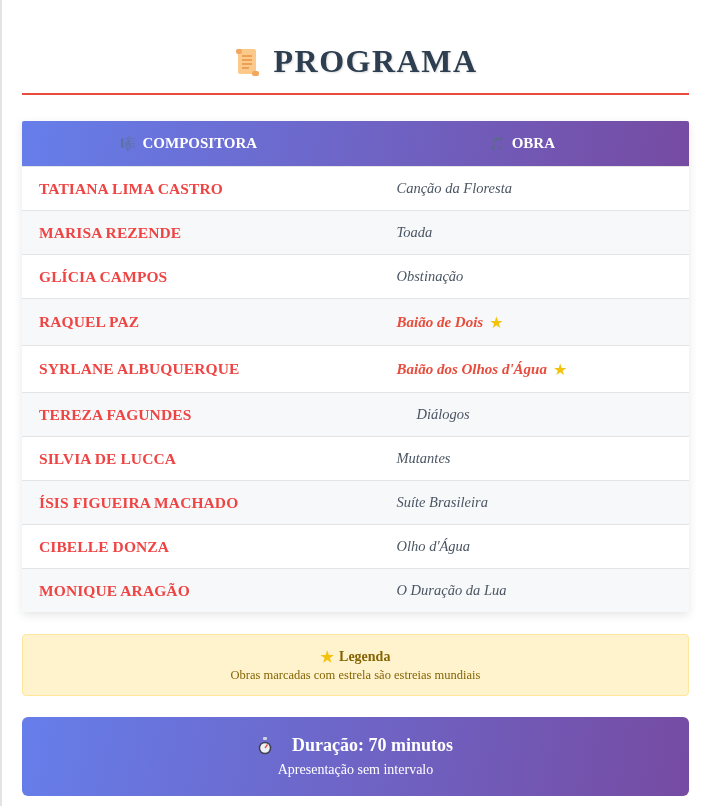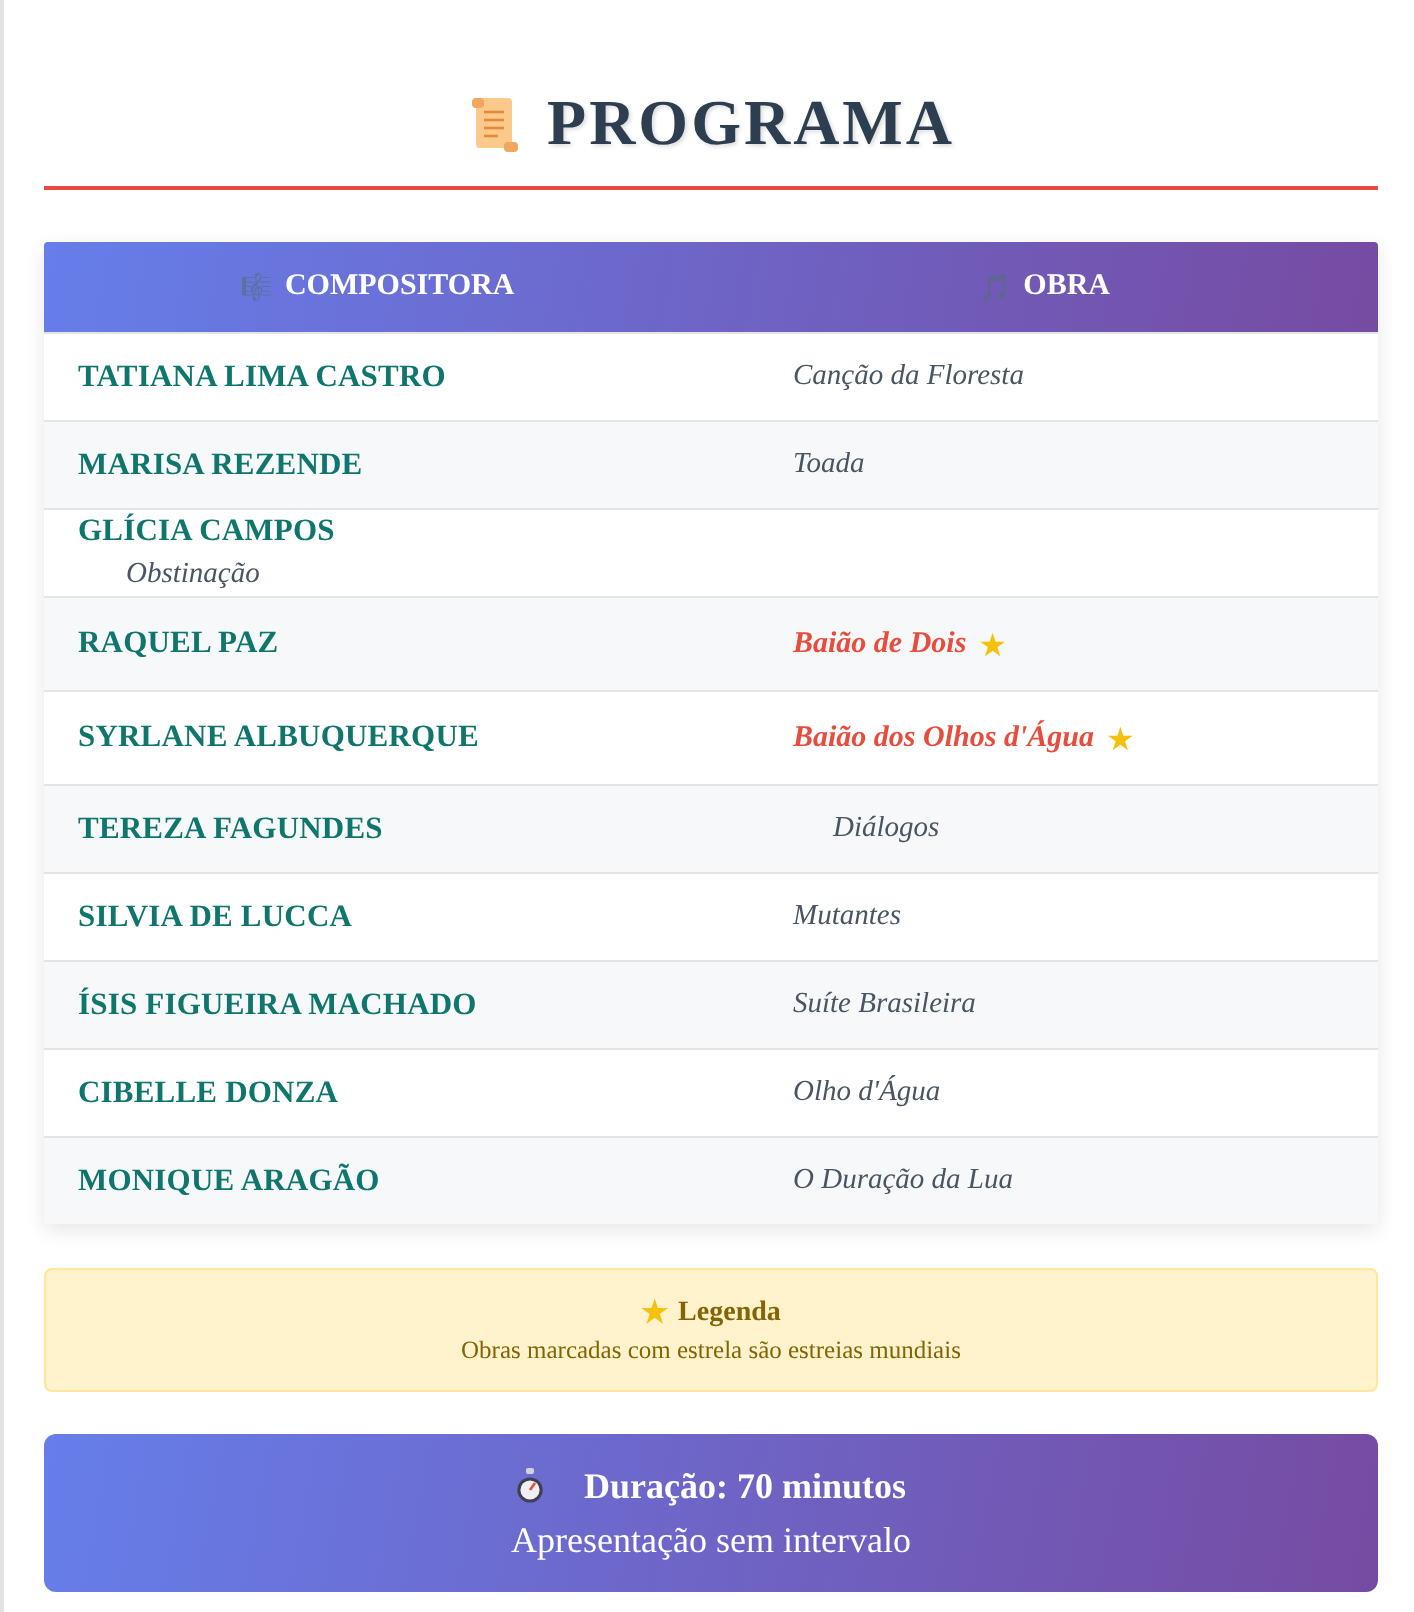--- a/index.html
+++ b/index.html
@@ -35,21 +35,21 @@
     font-family: "Liberation Serif", "DejaVu Serif", serif;
   }
   .th { flex: 1; display: flex; align-items: center; justify-content: center; gap: 6px; }
   .th .icn { font-size: 13px; opacity: 0.6; }
   .row { display: flex; border-top: 1px solid #e2e4e6; }
   .row:nth-child(even) { background: #f7f8f9; }
   .row:nth-child(odd) { background: #ffffff; }
   .cell { flex: 1; display: flex; align-items: center; padding-left: 17px; }
   .composer {
     font-family: "Liberation Serif", "DejaVu Serif", serif;
-    font-weight: bold; font-size: 15.5px; color: #0f766e; letter-spacing: 0.1px;
+    font-weight: bold; font-size: 15.5px; color: #ef4444; letter-spacing: 0.1px;
   }
   .work {
     font-family: "Liberation Serif", "DejaVu Serif", serif;
     font-style: italic; font-size: 14.5px; color: #4a5563; padding-left: 24px;
   }
   .work.premiere { color: #e74c3c; font-weight: bold; font-size: 15px; }
   .star { color: #f4c20d; font-style: normal; margin-left: 6px; font-size: 16px; }
   .legend {
     margin-top: 22px; height: 62px; box-sizing: border-box;
     background: #fff3cd; border: 1px solid #ffe69a; border-radius: 4px;
@@ -59,21 +59,21 @@
   .legend-title { font-weight: bold; font-size: 14px; display: flex; align-items: center; gap: 5px; }
   .legend-title .star { margin: 0; font-size: 15px; }
   .legend-text { font-size: 12.5px; margin-top: 2px; }
   .duration {
     margin-top: 21px; height: 79px; border-radius: 6px;
     background: linear-gradient(100deg, #667eea 0%, #764ba2 100%);
     color: #fff; display: flex; flex-direction: column; align-items: center; justify-content: center;
     font-family: "Liberation Serif", "DejaVu Serif", serif;
   }
   .dur-title { font-weight: bold; font-size: 18px; display: flex; align-items: center; gap: 20px; }
-  .dur-sub { font-size: 18px; margin-top: 6px; }
+  .dur-sub { font-size: 14px; margin-top: 6px; }
   .timer-icon { width: 14px; height: 18px; display: inline-block; }
 </style>
 </head>
 <body>
 
 <div class="page">
   <div class="title-wrap">
     <h1 class="title" style="margin:4px;">
       <svg class="scroll-icon" viewBox="0 0 26 30">
         <rect x="4" y="2" width="18" height="25" rx="2" fill="#fbc98a"></rect>
@@ -105,21 +105,21 @@
           <div class="cell">
             <span class="work">Canção da Floresta</span>
           </div>
         </div>
         <div class="row" style="height: 43px;">
           <div class="cell composer">MARISA REZENDE</div>
           <div class="cell">
             <span class="work">Toada</span>
           </div>
         </div>
-        <div class="row" style="height: 43px; flex-direction: column;">
+        <div class="row" style="height: 43px;">
           <div class="cell composer">GLÍCIA CAMPOS</div>
           <div class="cell">
             <span class="work">Obstinação</span>
           </div>
         </div>
         <div class="row" style="height: 46px;">
           <div class="cell composer">RAQUEL PAZ</div>
           <div class="cell">
             <span class="work premiere">Baião de Dois</span>
             <span class="star">★</span>

